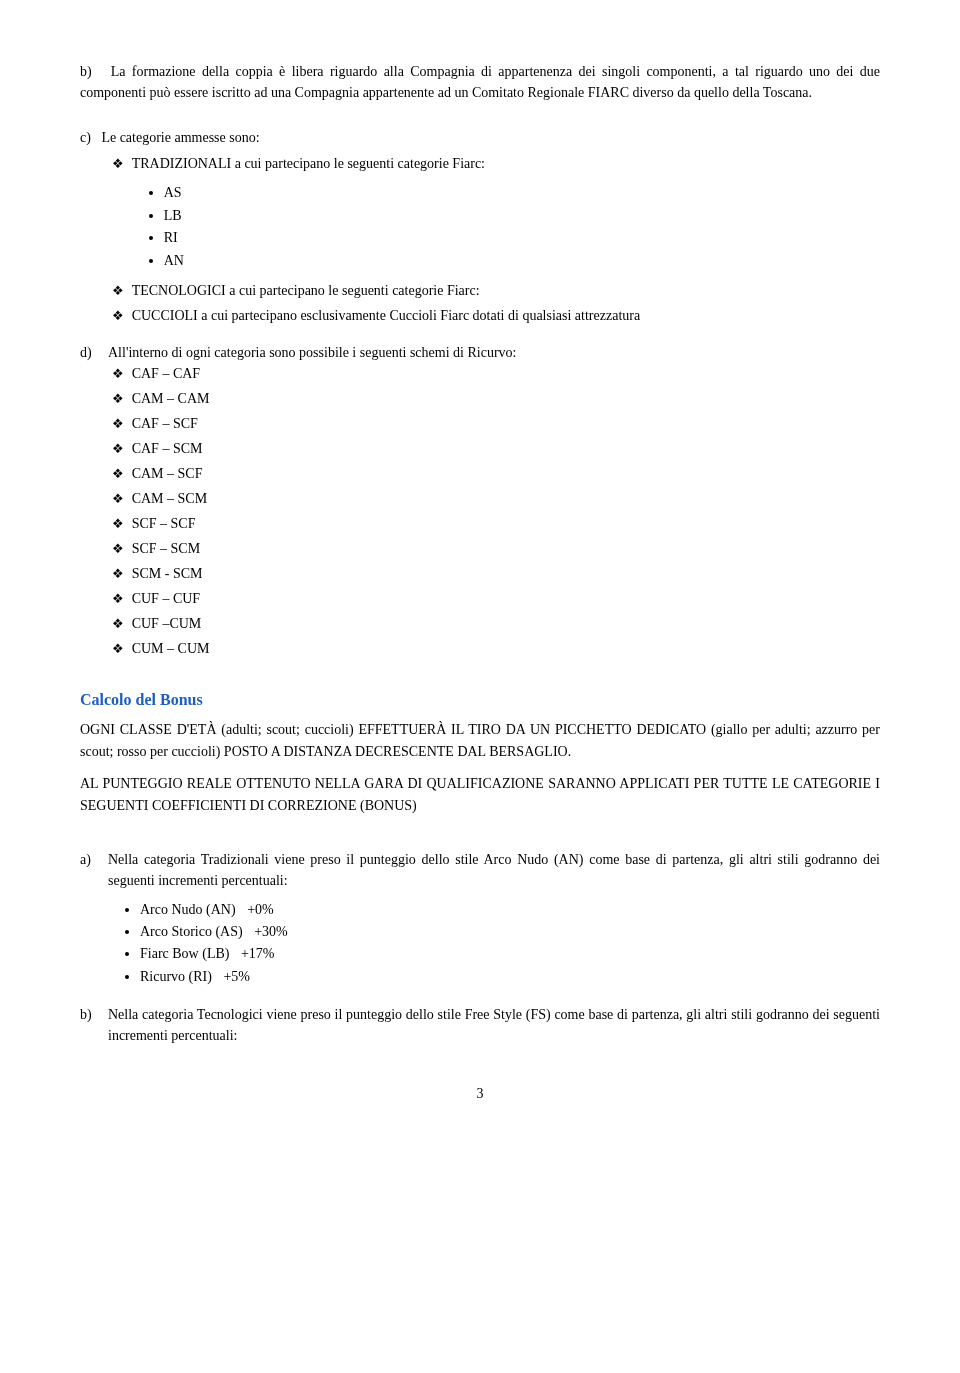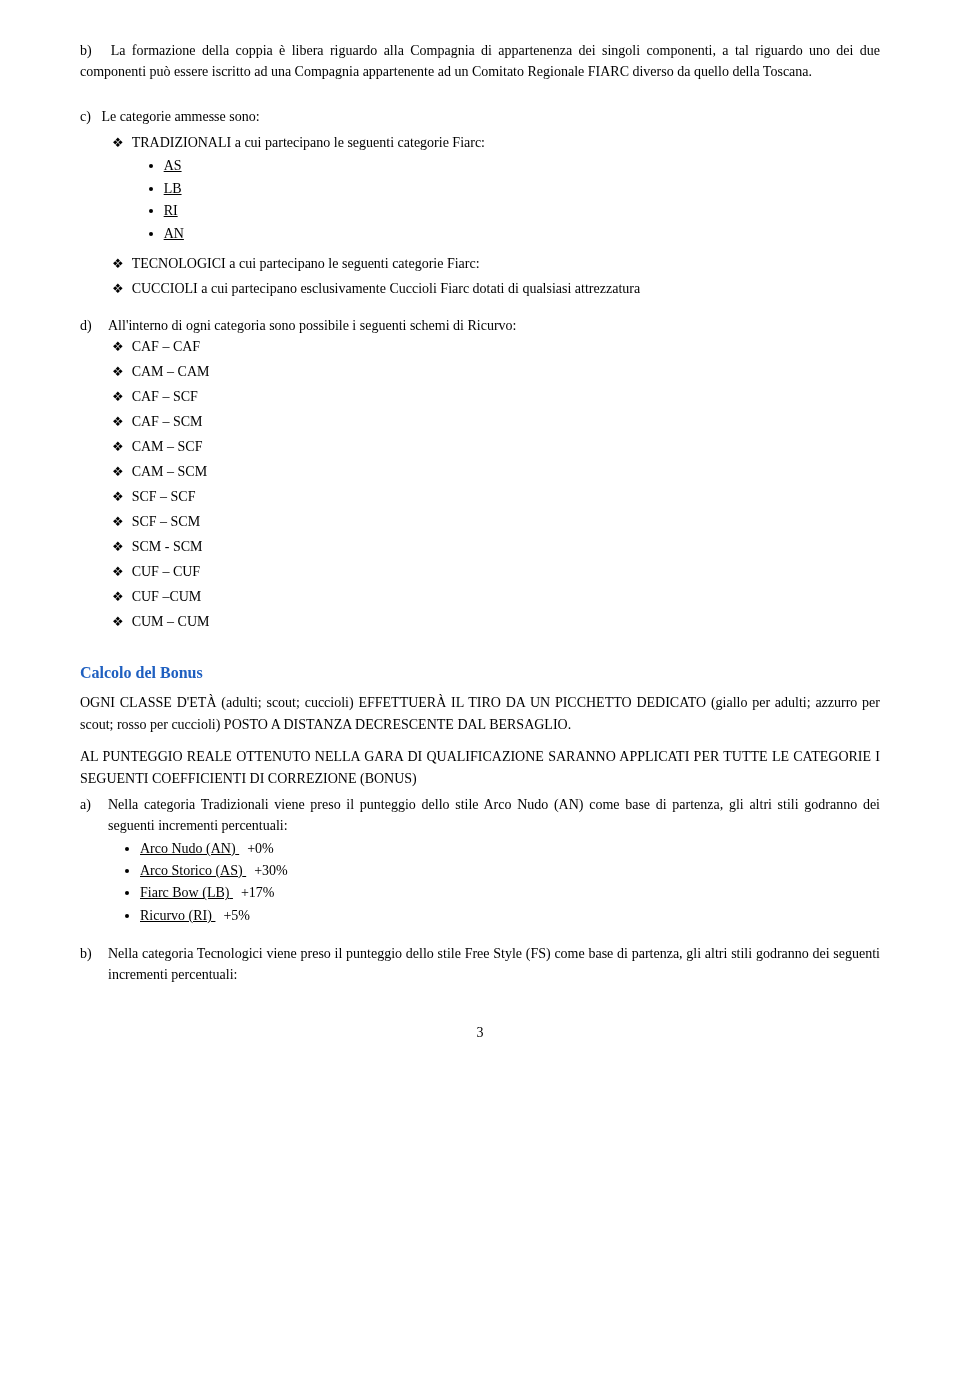--- a/index.html
+++ b/index.html
@@ -12,21 +12,21 @@
       background: #ffffff;
       font-family: 'Times New Roman', Times, serif;
       font-size: 14px;
       color: #000000;
       width: 960px;
       min-height: 1373px;
     }
 
     .page {
       width: 100%;
-      padding: 40px 80px 60px 80px;
+      padding: 61px 80px 60px 80px;
       position: relative;
     }
 
     .section-b {
       margin-bottom: 24px;
     }
 
     .section-b p {
       text-align: justify;
       line-height: 1.5;
@@ -56,22 +56,21 @@
       flex-shrink: 0;
     }
 
     .diamond-content {
       flex: 1;
     }
 
     .bullet-list {
       list-style: disc;
       padding-left: 32px;
-      margin: 2px 0 4px 0;
-      text-decoration: underline;
+      margin: 8px 0 4px 0;
     }
 
     .bullet-list li {
       line-height: 1.6;
     }
 
     .indent-1 {
       padding-left: 32px;
     }
 
@@ -98,21 +97,21 @@
     .bonus-text {
       text-align: justify;
       line-height: 1.55;
       margin-bottom: 11px;
     }
 
     .bonus-text-upper {
       text-transform: uppercase;
       text-align: justify;
       line-height: 1.55;
-      margin-bottom: 4px;
+      margin-bottom: 32px;
     }
 
     .lettered-item {
       display: flex;
       align-items: flex-start;
       margin-bottom: 12px;
       line-height: 1.5;
     }
 
     .letter-label {

